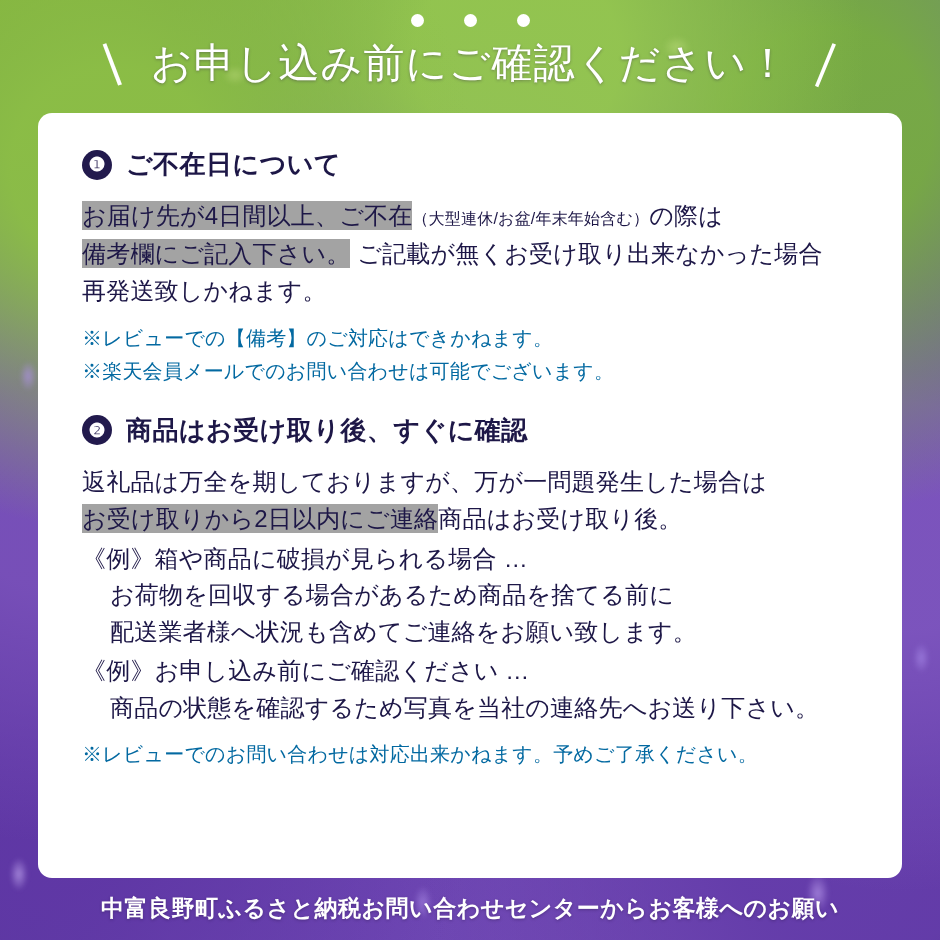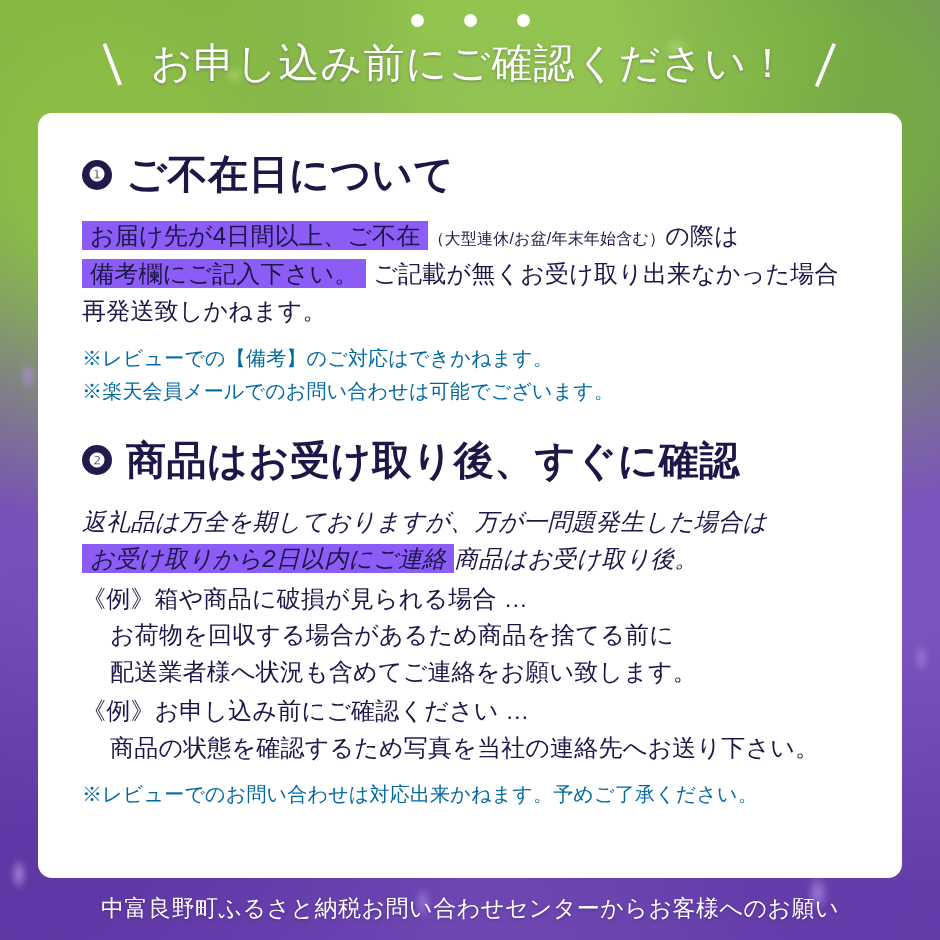--- a/index.html
+++ b/index.html
@@ -125,71 +125,71 @@
     color: #ffffff;
     font-size: 19px;
     font-weight: bold;
     display: flex;
     align-items: center;
     justify-content: center;
     flex: 0 0 auto;
     line-height: 1;
   }
   .section-title {
-    font-size: 40px;
+    font-size: 26px;
     font-weight: bold;
     color: #1d1747;
     letter-spacing: 0.5px;
   }
 
   .body-line {
     font-size: 24px;
     color: #1d1747;
     line-height: 1.48;
     letter-spacing: 0.2px;
   }
   .body-line.small-note {
     font-size: 20px;
     color: #0369a1;
     line-height: 1.55;
   }
   .hl {
-    background: #8b5cf6;
-    padding: 1px 8px;
+    background: #a3a3a3;
+    padding: 1px 0;
     box-decoration-break: clone;
     -webkit-box-decoration-break: clone;
   }
   .paren { font-size: 16px; }
 
   #sec1 { margin-top: 2px; }
   #sec1-body { margin-top: 16px; }
   #sec1-body .body-line { margin-bottom: 2px; }
   #sec1-notes { margin-top: 14px; }
   #sec1-notes .body-line { margin-bottom: 2px; }
 
   #sec2 { margin-top: 26px; }
   #sec2-body { margin-top: 16px; }
-  #sec2-body .body-line { margin-bottom: 2px; font-style: italic; }
+  #sec2-body .body-line { margin-bottom: 2px; }
 
   .example-block { margin-top: 4px; }
   .example-block .body-line { margin-bottom: 1px; }
   .indent { padding-left: 28px; }
 
   #sec2-note { margin-top: 14px; }
 
   
   .footer {
     position: absolute;
     left: 0;
     right: 0;
     bottom: 16px;
     text-align: center;
     color: #ffffff;
     font-size: 23px;
-    font-weight: normal;
+    font-weight: bold;
     letter-spacing: 0.5px;
     z-index: 4;
     text-shadow: 0 1px 3px rgba(40,20,70,0.4);
   }
 </style>
 </head>
 <body>
 
 <div class="page">
 

